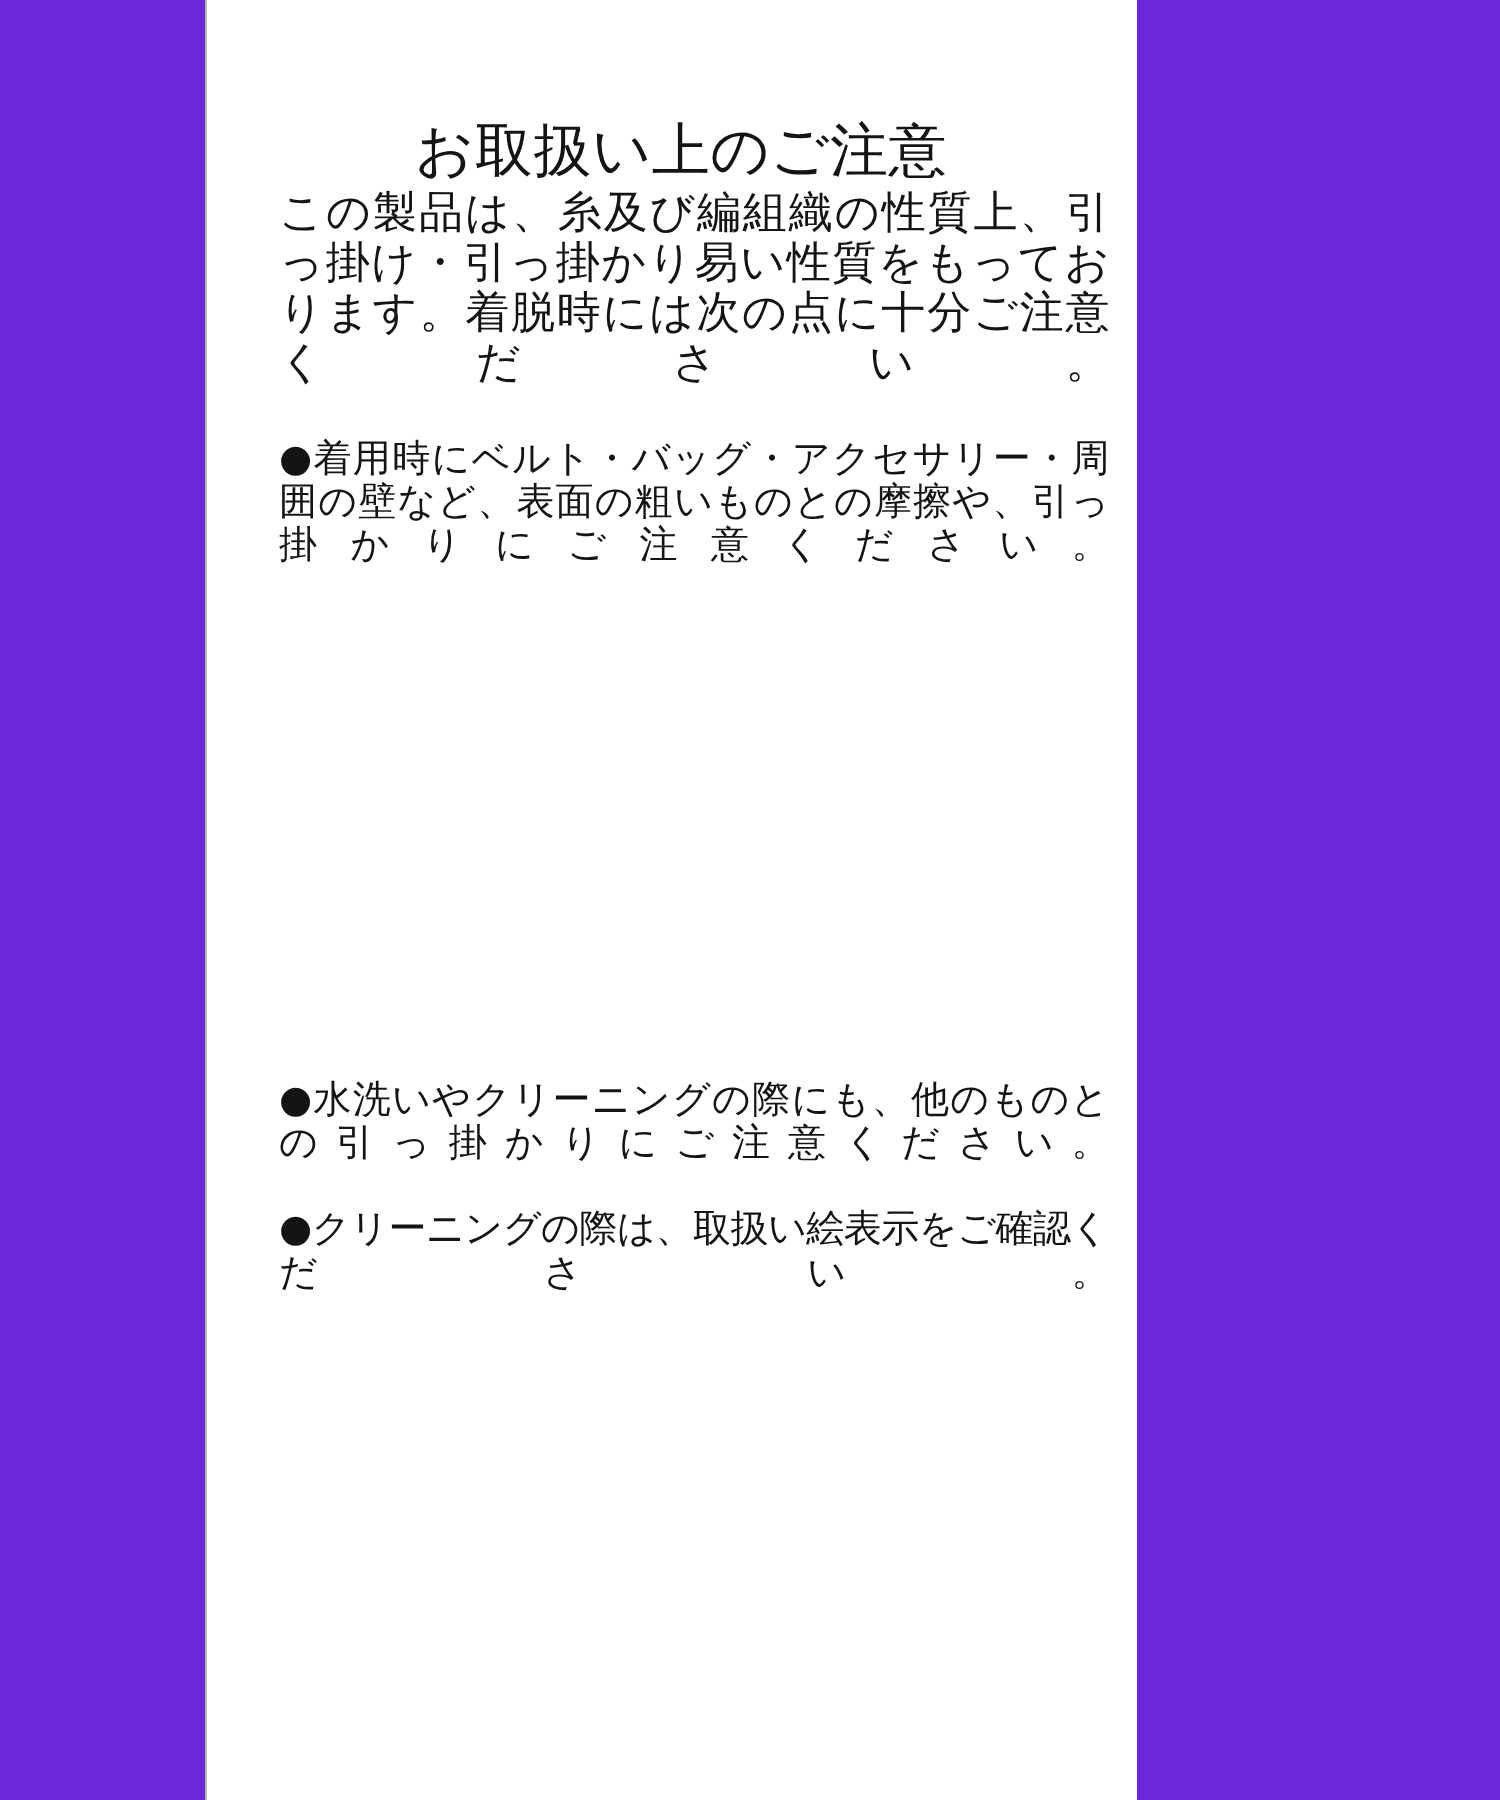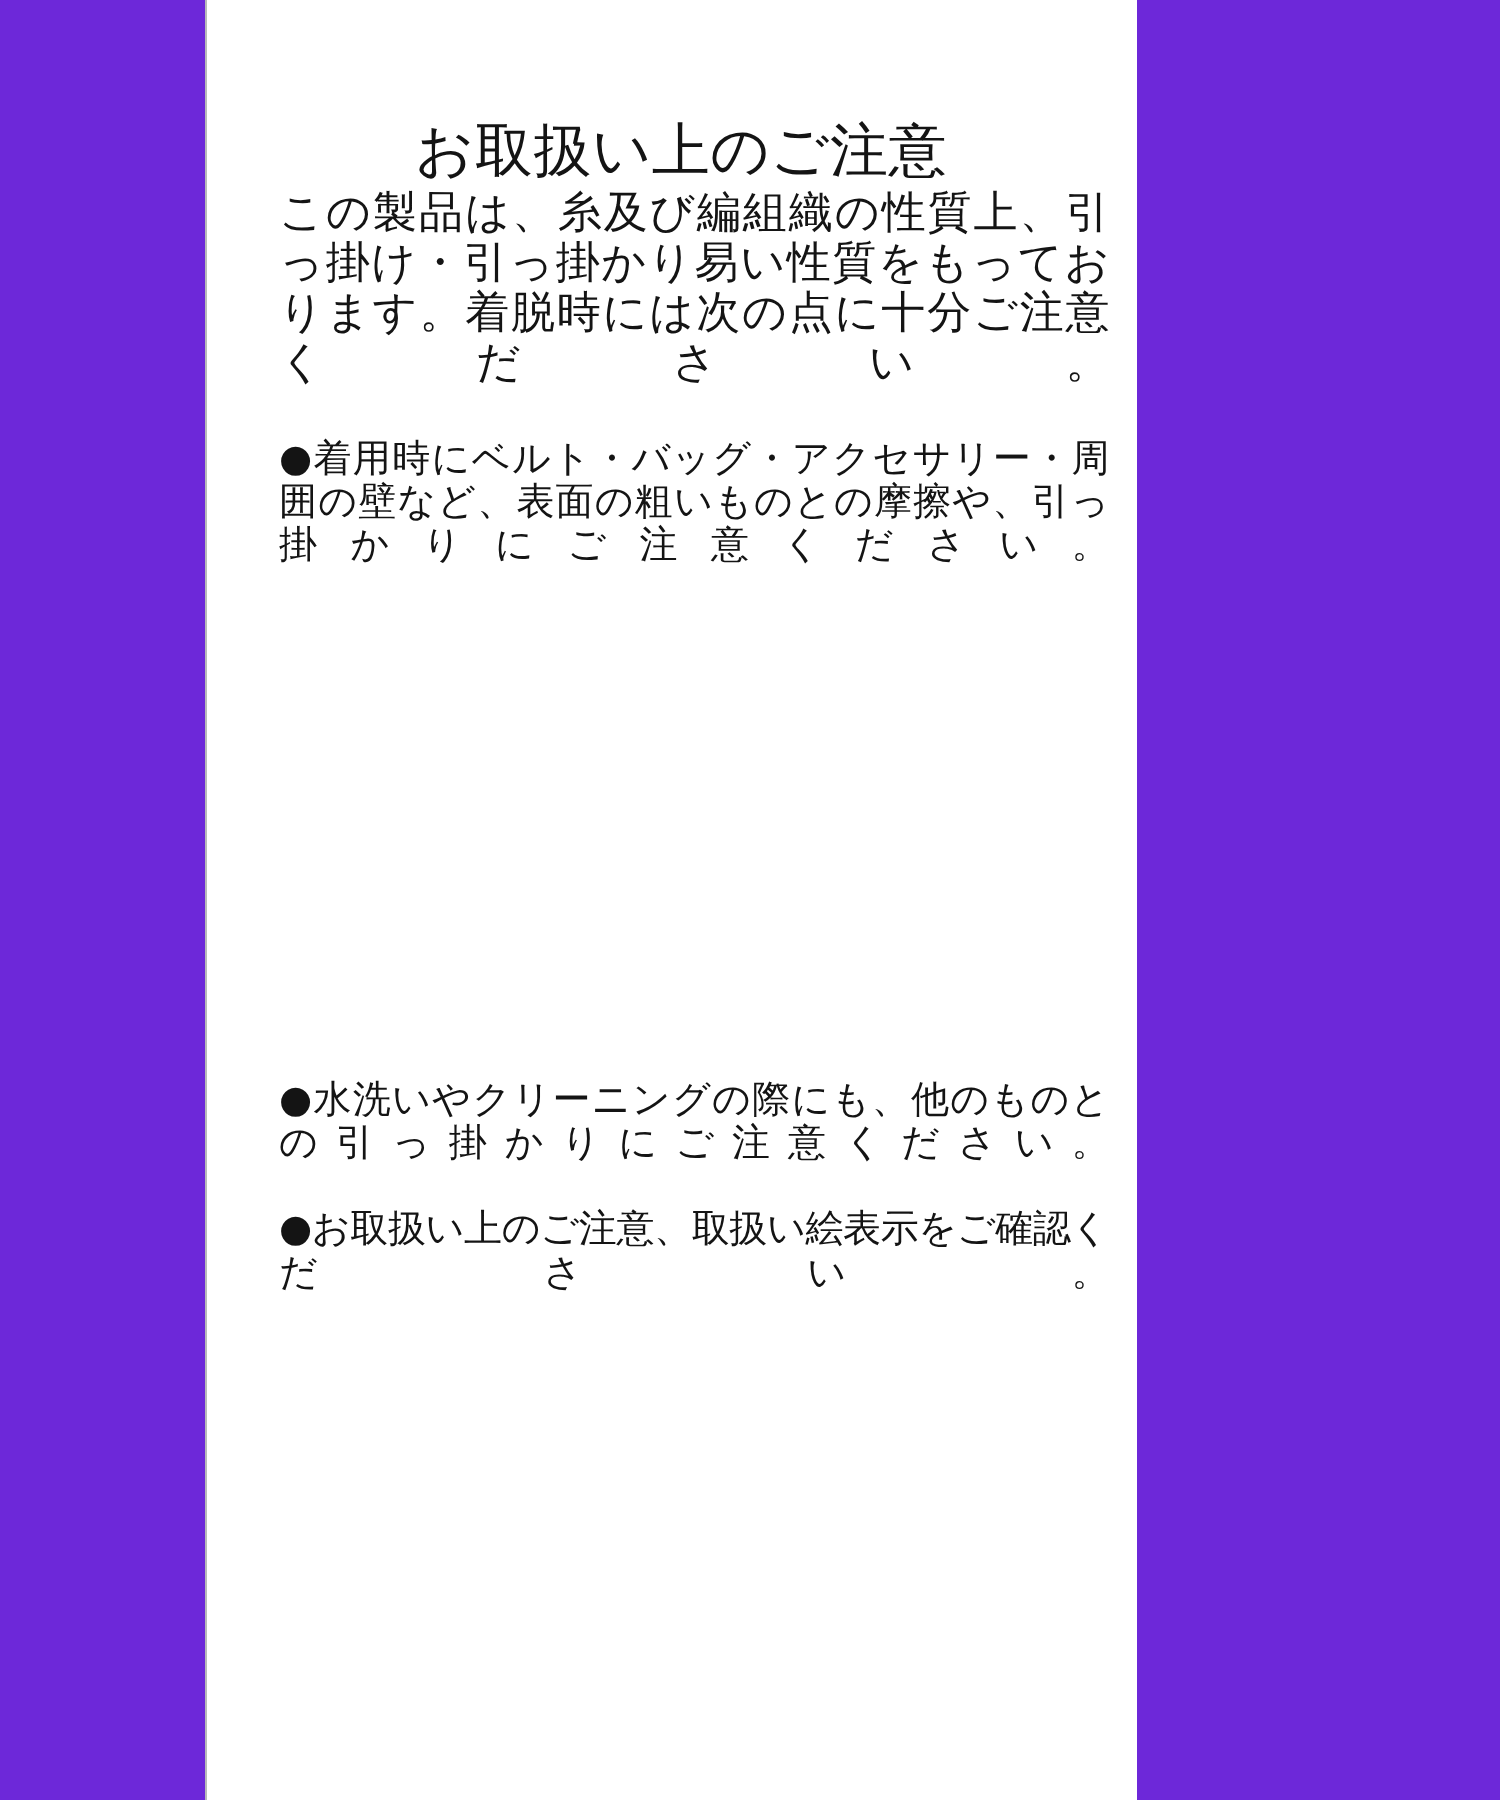--- a/index.html
+++ b/index.html
@@ -99,17 +99,17 @@
   <div class="label-body">
 
     <div class="block block-care">
       <div class="heading">お取扱い上のご注意</div>
       <p class="para">この製品は、糸及び編組織の性質上、引っ掛け・引っ掛かり易い性質をもっております。着脱時には次の点に十分ご注意ください。</p>
       <p class="bullet">●着用時にベルト・バッグ・アクセサリー・周囲の壁など、表面の粗いものとの摩擦や、引っ掛かりにご注意ください。</p>
     </div>
 
     <div class="block block-washing">
       <p class="bullet">●水洗いやクリーニングの際にも、他のものとの引っ掛かりにご注意ください。</p>
-      <p class="bullet">●お取扱い上のご注意、取扱い絵表示をご確認ください。</p>
+      <p class="bullet">●クリーニングの際は、取扱い絵表示をご確認ください。</p>
     </div>
 
   </div>
 </div>
 
 </body></html>

